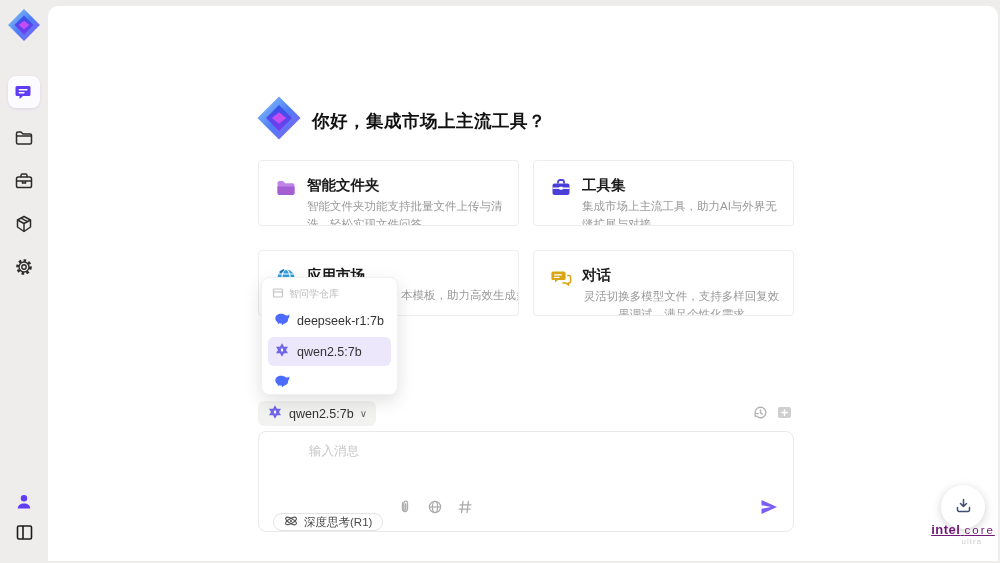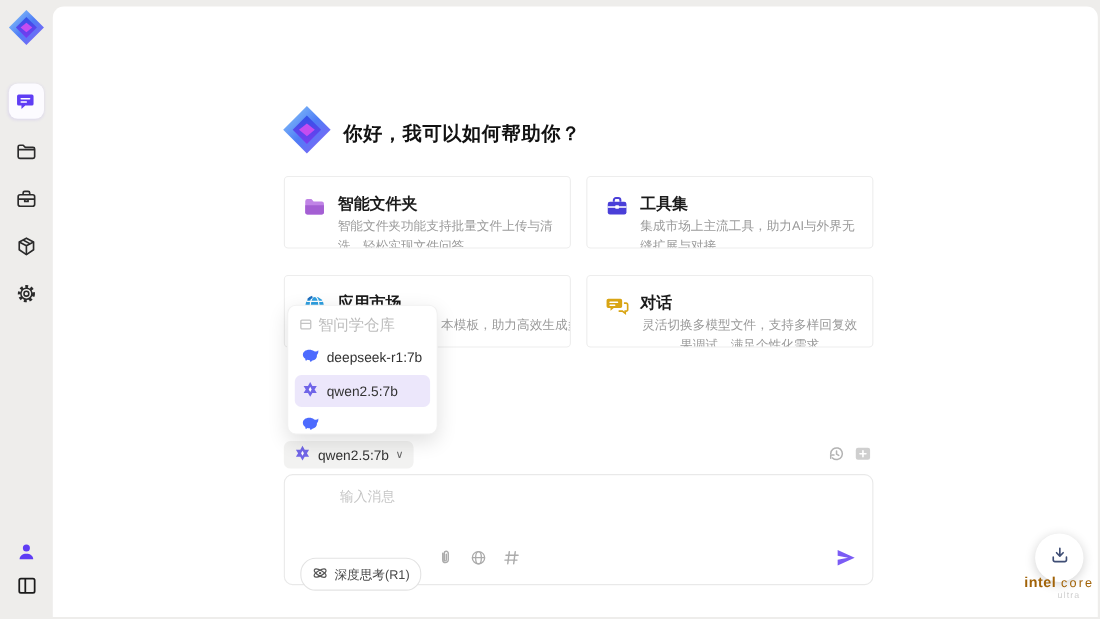--- a/index.html
+++ b/index.html
@@ -32,21 +32,21 @@
   .card-icon { position:absolute; left:16px; top:16px; width:22px; height:22px; }
   .card-title { position:absolute; left:48px; top:15px; font-size:14.5px; font-weight:bold; color:#1b1b1b; }
   .card-desc { position:absolute; left:48px; top:37px; right:12px; font-size:11.5px; line-height:1.55; color:#9a9a9a; }
   .card-desc-frag { position:absolute; left:142px; top:37px; width:118px; font-size:11.5px; color:#9a9a9a; white-space:nowrap; overflow:hidden; }
   
   .dropdown {
     position:absolute; left:261px; top:277px; width:137px; height:118px;
     background:#fff; border:1px solid #f1f1f1; border-radius:8px;
     box-shadow:0 6px 18px rgba(0,0,0,.12); z-index:5; padding:6px 6px;
   }
-  .dd-header { display:flex; align-items:center; gap:5px; padding:3px 4px 5px 4px; font-size:14px; color:#bdbdbd; }
+  .dd-header { display:flex; align-items:center; gap:5px; padding:3px 4px 5px 4px; font-size:10px; color:#bdbdbd; }
   .dd-item { display:flex; align-items:center; gap:7px; height:29px; padding:0 6px; border-radius:6px; font-size:12.5px; color:#333; cursor:pointer; margin-bottom:2px; }
   .dd-item.selected { background:#ece7fb; }
   .dd-item svg { flex:none; }
   
   .model-btn {
     position:absolute; left:258px; top:401px; height:25px; padding:0 9px;
     background:#f2f2f1; border-radius:6px; display:flex; align-items:center; gap:6px;
     font-size:12.5px; color:#333; cursor:pointer;
   }
   .chev { font-size:10px; color:#666; }
@@ -57,34 +57,34 @@
     background:#fff; border:1px solid #e9e9e9; border-radius:8px;
   }
   .composer textarea {
     position:absolute; left:14px; top:11px; right:14px; height:48px;
     border:none; outline:none; resize:none; font-family:inherit;
     font-size:12.5px; color:#333; background:transparent;margin-left:36px;
   }
   .composer textarea::placeholder { color:#c6c6c6; }
   .composer-bar { position:absolute; left:14px; right:14px; bottom:11px; height:26px; display:flex; align-items:center; gap:14px; }
   .deep-pill {
-    display:flex; align-items:center; gap:6px; height:30px; padding:0 10px;
+    display:flex; align-items:center; gap:6px; height:18px; padding:0 10px;
     border:1px solid #e3e3e3; border-radius:14px; font-size:11.5px; color:#4a4a4a;
     background:#fff; cursor:pointer;margin-top:30px;
   }
   .cbar-icon { width:16px; height:16px; color:#ababab; cursor:pointer; }
   .send-btn { margin-left:auto; width:20px; height:20px; color:#7b5cf5; cursor:pointer; }
   
   .fab {
     position:absolute; left:941px; top:485px; width:44px; height:44px; border-radius:50%;
     background:#fff; box-shadow:0 2px 10px rgba(0,0,0,.18);
     display:flex; align-items:center; justify-content:center; cursor:pointer; z-index:6;
   }
   .intel { position:absolute; left:928px; top:522px; width:70px; text-align:center; z-index:6; }
-  .intel-line { font-size:13px; color:#a16207; letter-spacing:.5px; }
+  .intel-line { font-size:13px; color:#701a75; letter-spacing:.5px;text-decoration:underline; }
   .intel-line b { font-weight:bold; }
   .intel-core { font-weight:normal; letter-spacing:2px; font-size:11.5px; }
   .intel-ultra { font-size:8px; color:#cfcfcf; text-align:right; padding-right:16px; letter-spacing:1px; }
 </style>
 </head>
 <body>
 
 <div class="sidebar">
   <div class="sb-logo">
     <svg viewBox="0 0 32 32" width="34" height="34">
@@ -175,21 +175,21 @@
 
 <div class="window"></div>
 
 <div class="greet-logo">
   <svg viewBox="0 0 32 32" width="46" height="46">
     <polygon points="16,1 31,16 16,31 1,16" fill="url(#lg1)"></polygon>
     <polygon points="16,7 25,16 16,25 7,16" fill="url(#lg2)"></polygon>
     <polygon points="16,12 21,16 16,20 11,16" fill="#c44df0"></polygon>
   </svg>
 </div>
-<div class="greet-title">你好，我可以如何帮助你？</div>
+<div class="greet-title">你好，集成市场上主流工具？</div>
 
 <div class="card" style="left:258px; top:160px;">
   <span class="card-icon">
     <svg width="22" height="22" viewBox="0 0 22 22">
       <path d="M2.5 6a2 2 0 0 1 2-2h3.6l2 2.2H17.5a2 2 0 0 1 2 2V16a2 2 0 0 1-2 2h-13a2 2 0 0 1-2-2z" fill="#c084e6"></path>
       <path d="M2.5 9.5h17V16a2 2 0 0 1-2 2h-13a2 2 0 0 1-2-2z" fill="#a45fd3"></path>
     </svg>
   </span>
   <div class="card-title">智能文件夹</div>
   <div class="card-desc">智能文件夹功能支持批量文件上传与清洗，轻松实现文件问答</div>

